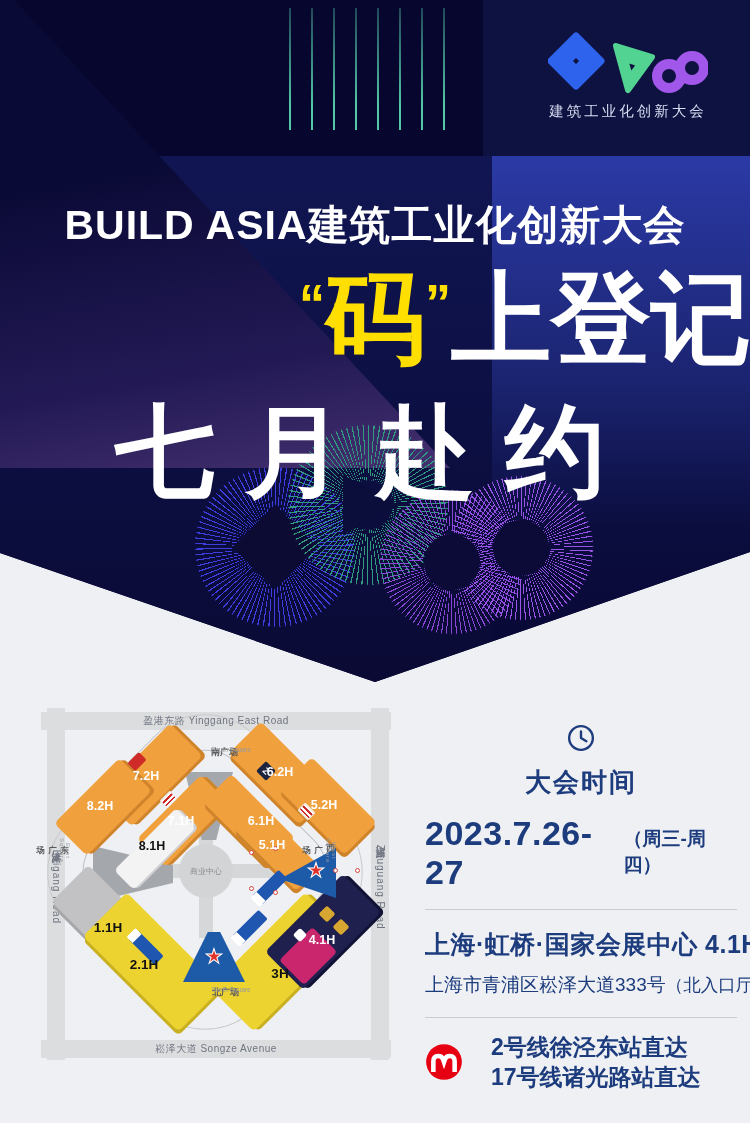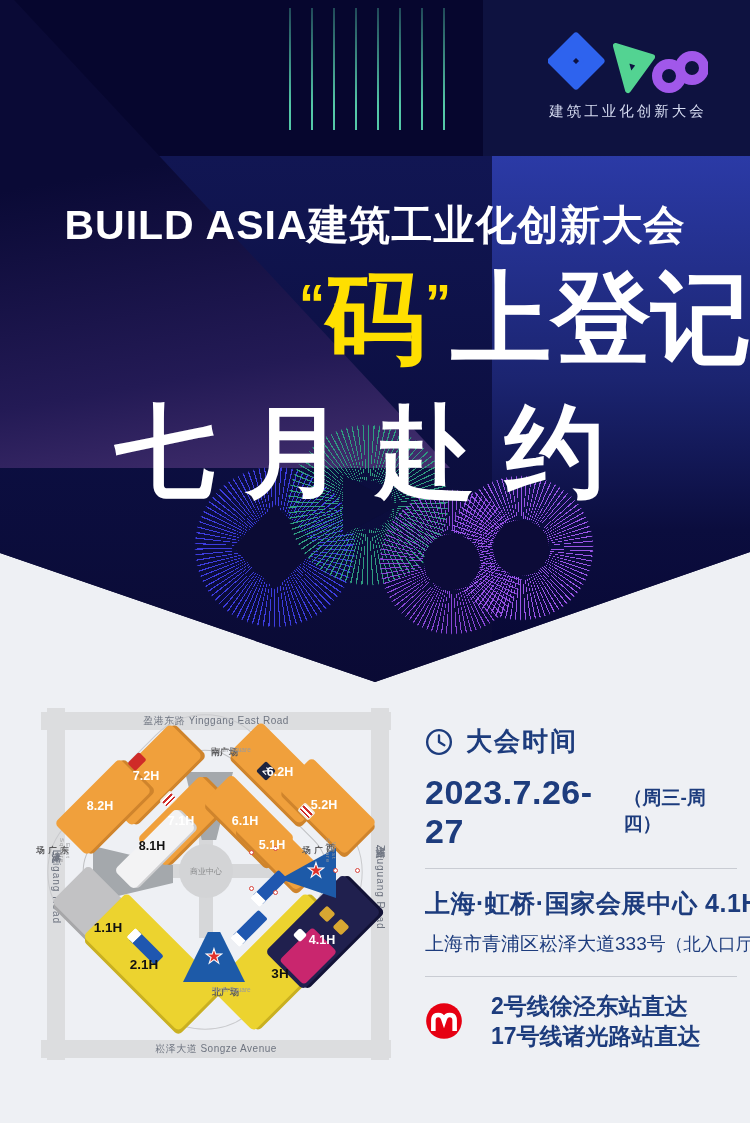--- a/index.html
+++ b/index.html
@@ -99,21 +99,21 @@
   .chip{border-radius:2px;z-index:4;}
   .chip-red{background:#cf2b28;}
   .chip-stripe{background:repeating-linear-gradient(180deg,#fff 0 2px,#cf2b28 2px 4px);border:1px solid #eee;}
   .chip-dark{background:#1d2440;color:#fff;font-size:9px;font-weight:800;display:flex;align-items:center;justify-content:center;}
   .banner{background:#1f57b0;border-left:9px solid #fff;}
   .chip-gold{background:#d8a732;}
   .chip-white{background:#fff;}
   .gate{width:5px;height:5px;border:1.5px solid #d8433c;border-radius:50%;background:#fff;z-index:4;}
   
   .panel{position:absolute;left:425px;top:724px;width:312px;color:#1d3c7d;}
-  .p-row{display:flex;align-items:center;gap:13px;}
+  .p-row{display:flex;align-items:center;gap:13px;flex-direction:column;}
   .p-head{font-size:26px;font-weight:800;letter-spacing:2px;}
   .p-date-row{margin-top:14px;display:flex;align-items:baseline;}
   .p-date{font-size:34px;font-weight:900;letter-spacing:.5px;}
   .p-week{font-size:19px;font-weight:700;margin-left:4px;}
   .p-div{border:none;border-top:1px solid #c9ccd3;margin:17px 0 18px 0;}
   .p-venue{margin-top:16px;font-size:25px;font-weight:800;letter-spacing:.5px;white-space:nowrap;}
   .p-addr{margin-top:11px;font-size:19px;font-weight:500;white-space:nowrap;}
   .p-addr .note{font-size:17.5px;font-weight:400;}
   .metro-row{display:flex;align-items:center;gap:28px;margin-top:14px;}
   .metro-lines{font-size:23px;font-weight:800;line-height:30px;}
@@ -223,21 +223,21 @@
     <div class="gate" style="left:240px;top:146px;"></div>
     <div class="gate" style="left:240px;top:190px;"></div>
     <div class="gate" style="left:300px;top:168px;"></div>
     <div class="gate" style="left:322px;top:168px;"></div>
 
     <div class="hall-label" style="left:113px;top:76px;">7.2H</div>
     <div class="hall-label" style="left:67px;top:106px;">8.2H</div>
     <div class="hall-label" style="left:148px;top:121px;">7.1H</div>
     <div class="hall-label dark" style="left:119px;top:146px;">8.1H</div>
     <div class="hall-label" style="left:247px;top:72px;">6.2H</div>
-    <div class="hall-label" style="left:208px;top:121px;padding-left:8px;">6.1H</div>
+    <div class="hall-label" style="left:224px;top:121px;padding-left:8px;">6.1H</div>
     <div class="hall-label" style="left:291px;top:105px;">5.2H</div>
     <div class="hall-label" style="left:239px;top:145px;">5.1H</div>
     <div class="hall-label dark" style="left:75px;top:227px;font-size:13.5px;">1.1H</div>
     <div class="hall-label dark" style="left:111px;top:264px;font-size:13.5px;">2.1H</div>
     <div class="hall-label dark" style="left:247px;top:264px;font-size:13.5px;margin-top:9px;">3H</div>
     <div class="hall-label" style="left:289px;top:240px;">4.1H</div>
 
     <div class="sq-label" style="left:178px;top:46px;">
       <span class="sq-cn">南广场</span>
       <span class="sq-en">South Square</span>

